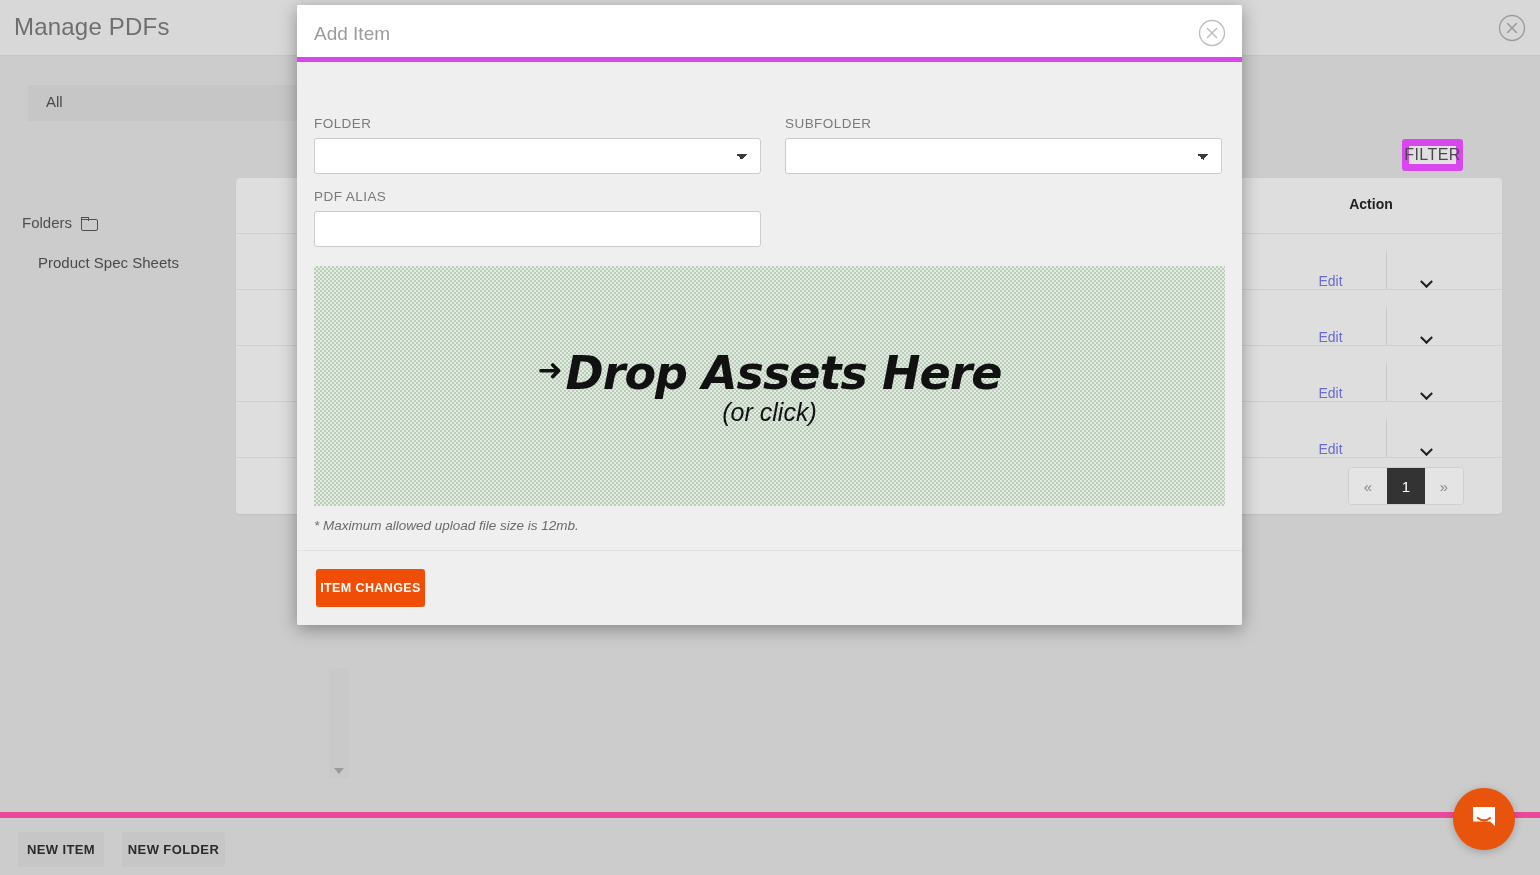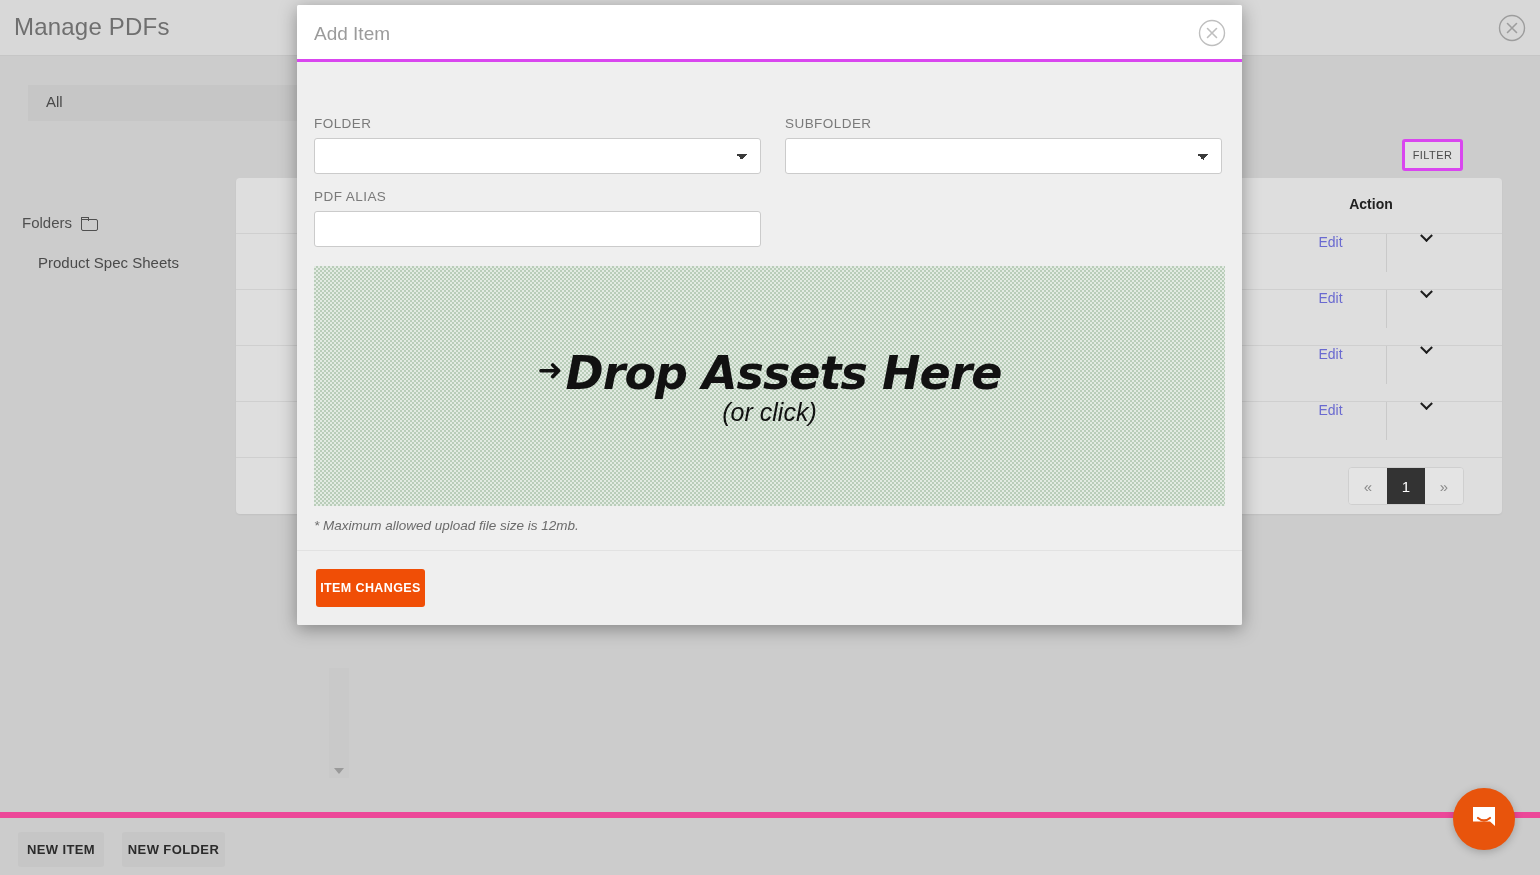--- a/index.html
+++ b/index.html
@@ -34,22 +34,22 @@
   .all-select {
     position: absolute; left: 28px; top: 29px; width: 1090px; height: 36px;
     background: #c6c6c6; border: none;
   }
   .all-select span {
     position: absolute; left: 18px; top: 8px; font-size: 15px; color: #4a4a4a;
   }
 
   .filter-btn {
     position: absolute; left: 1402px; top: 83px; width: 61px; height: 32px;
-    background: #e0e0e0; border: 3px solid #d946ef; border-radius: 3px;
-    font-size: 11px; color: #4a4a4a; letter-spacing: .4px;
+    background: #e0e0e0; border: 7px solid #d946ef; border-radius: 3px;
+    font-size: 16px; color: #4a4a4a; letter-spacing: .4px;
     display: flex; align-items: center; justify-content: center;
   }
 
   .folders-label {
     position: absolute; left: 22px; top: 158px;
     font-size: 15px; color: #4f4f4f;
     display: flex; align-items: center; gap: 9px;
   }
   .folder-glyph { display: inline-block; width: 15px; height: 12px; position: relative; }
   .folder-glyph::before {
@@ -78,21 +78,21 @@
   .tbl-head .col-action {
     position: absolute; right: 0; width: 262px; top: 18px; text-align: center;
     font-size: 14px; font-weight: bold; color: #222;
   }
   .tbl-row {
     height: 56px; position: relative; border-bottom: 1px solid #cfcfcf;
   }
   .tbl-row .cell-pad { position: absolute; left: 0; top: 0; width: 1004px; height: 100%; }
   .tbl-row .action-cell {
     position: absolute; right: 0; top: 0; width: 262px; height: 100%;
-    display: flex; align-items: flex-start; justify-content: center; gap: 0;
+    display: flex; align-items: flex-end; justify-content: center; gap: 0;
   }
   .edit-link {
     font-size: 14px; color: #6a6ad0; width: 110px; text-align: center;
   }
   .act-divider { width: 1px; height: 38px; background: #c9c9c9; }
   .caret-cell { width: 80px; display: flex; align-items: center; justify-content: center; }
   .caret-down {
     width: 9px; height: 9px; border-right: 2px solid #1d1d1d; border-bottom: 2px solid #1d1d1d;
     transform: rotate(45deg) translate(-2px,-2px);
   }
@@ -142,21 +142,21 @@
   .chat-bubble svg { display: block; }
 
   
   .modal {
     position: absolute; left: 297px; top: 5px; width: 945px; height: 620px;
     background: #efefef; border-radius: 2px;
     box-shadow: 0 4px 18px rgba(0,0,0,.35);
     overflow: hidden;
   }
   .modal-header {
-    height: 57px; background: #ffffff; border-bottom: 3px solid #d946ef;
+    height: 57px; background: #ffffff; border-bottom: 5px solid #d946ef;
     position: relative;
   }
   .modal-title {
     position: absolute; left: 17px; top: 18px;
     font-size: 19px; color: #9b9b9b; font-weight: 400;
   }
   .modal-close {
     position: absolute; right: 16px; top: 14px; width: 28px; height: 28px;
   }
 

